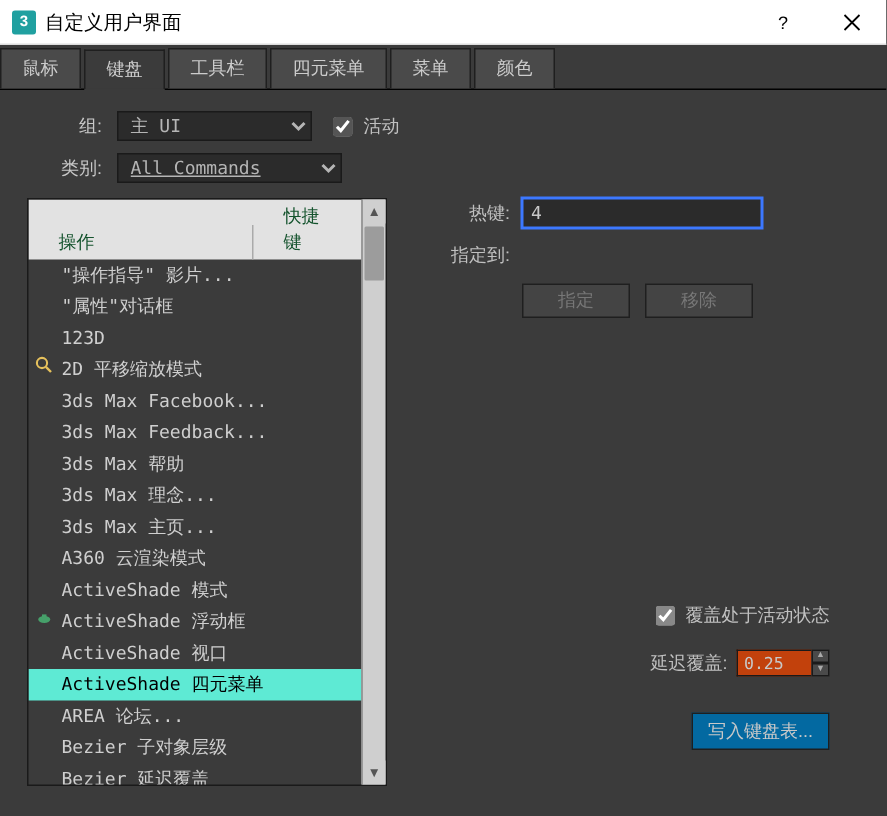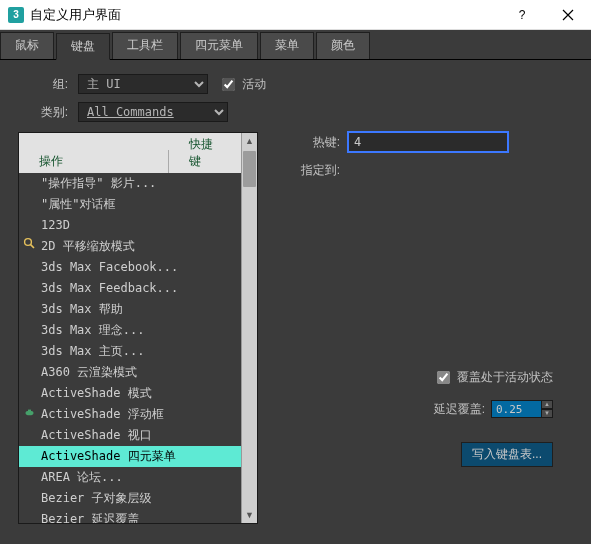--- a/index.html
+++ b/index.html
@@ -157,32 +157,32 @@
   button.btn.disabled { color: #777; background: #444; }
   .bottom-opts { margin-top: 190px; }
   .bottom-opts .chk-row { text-align: right; margin-bottom: 14px; padding-right: 20px; }
   .bottom-opts .chk-row input { vertical-align: middle; margin-right: 4px; accent-color: #888; }
   .spin-row { display: flex; align-items: center; justify-content: flex-end; gap: 6px; padding-right: 20px; margin-bottom: 24px; }
   .spin {
     display: flex;
   }
   .spin input {
     width: 50px; height: 18px;
-    background: #0369a1; color: #c8c8c8;
+    background: #c2410c; color: #c8c8c8;
     border: 1px solid #1a1a1a;
     border-right: none;
     padding: 0 4px;
     font-size: 11px;
     font-family: monospace;
   }
   .spin .arrs { width: 12px; display: flex; flex-direction: column; }
   .spin .arrs div { flex: 1; background: #4a4a4a; border: 1px solid #1a1a1a; font-size: 6px; line-height: 7px; text-align: center; color: #aaa; }
   .write-row { text-align: right; padding-right: 20px; }
   .write-row button {
-    background: #0c4a6e;
+    background: #0369a1;
     color: #c8c8c8;
     border: 1px solid #1f1f1f;
     padding: 3px 10px;
     font-size: 12px;
     font-family: inherit;
   }
 </style>
 </head>
 <body>
 
@@ -271,20 +271,24 @@
     </div>
 
     <div class="right">
       <div class="field-row">
         <span class="field-lab">热键:</span>
         <input class="tx hl" value="4" style="">
       </div>
       <div class="field-row">
         <span class="field-lab">指定到:</span>
       </div>
+      <div class="btn-row">
+        <button class="btn disabled">指定</button>
+        <button class="btn disabled">移除</button>
+      </div>
 
       <div class="bottom-opts">
         <div class="chk-row">
           <label>
             <input type="checkbox" id="chkOverride" checked="" style="">
             <span>覆盖处于活动状态</span>
           </label>
         </div>
         <div class="spin-row">
           <span>延迟覆盖:</span>

